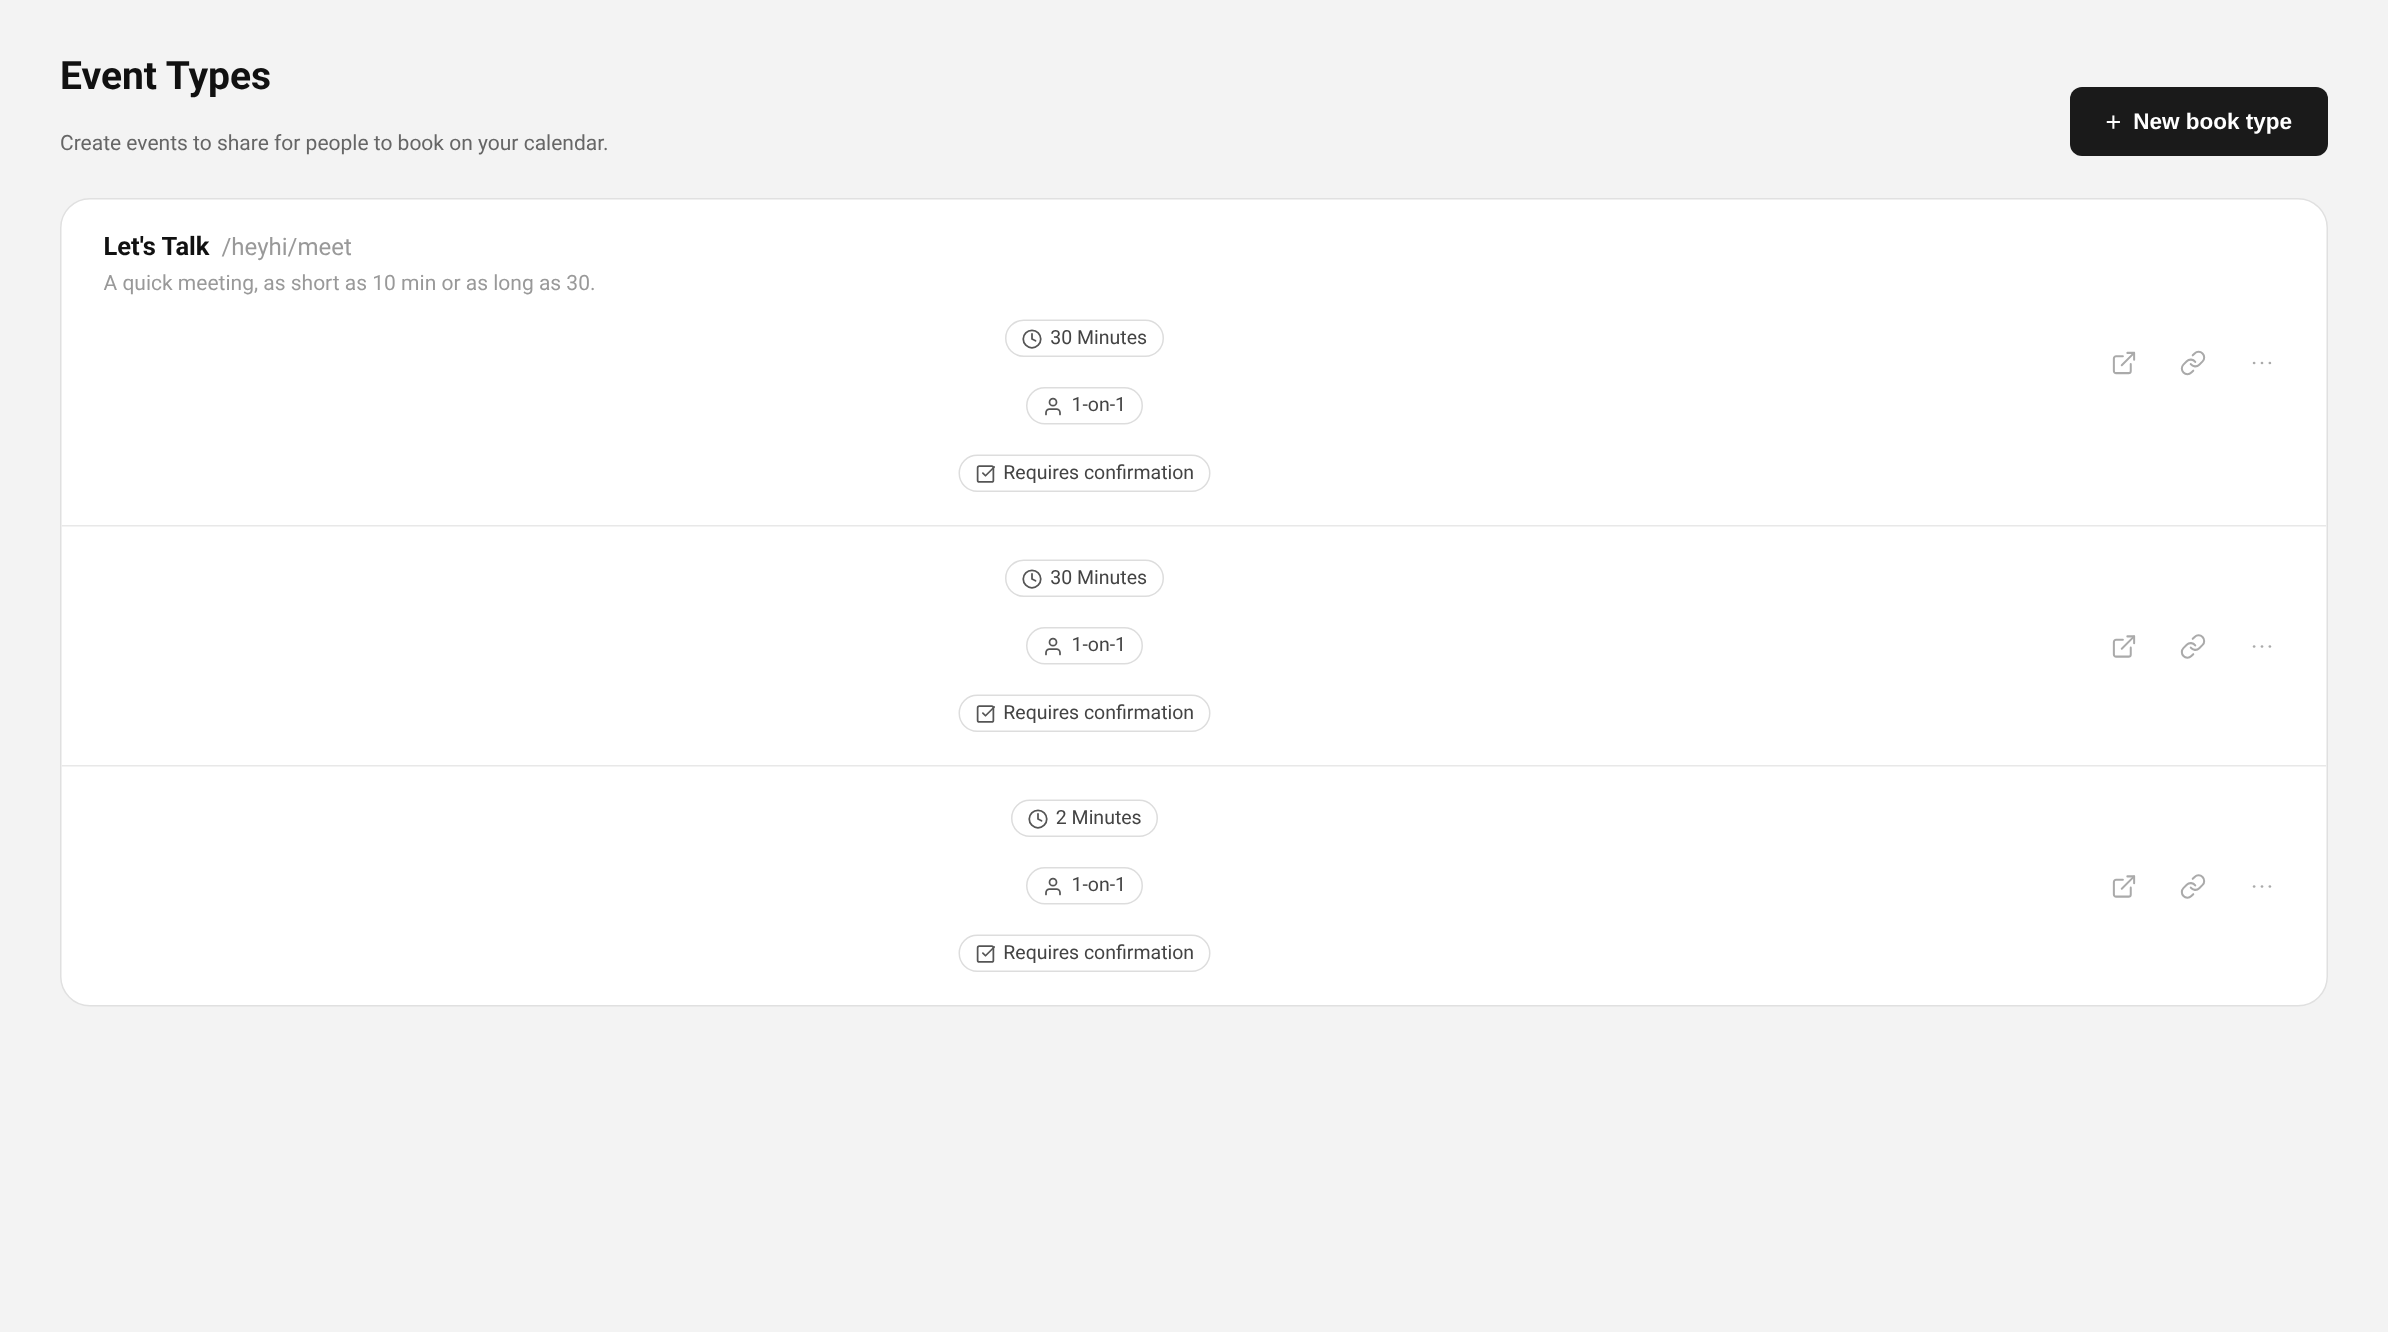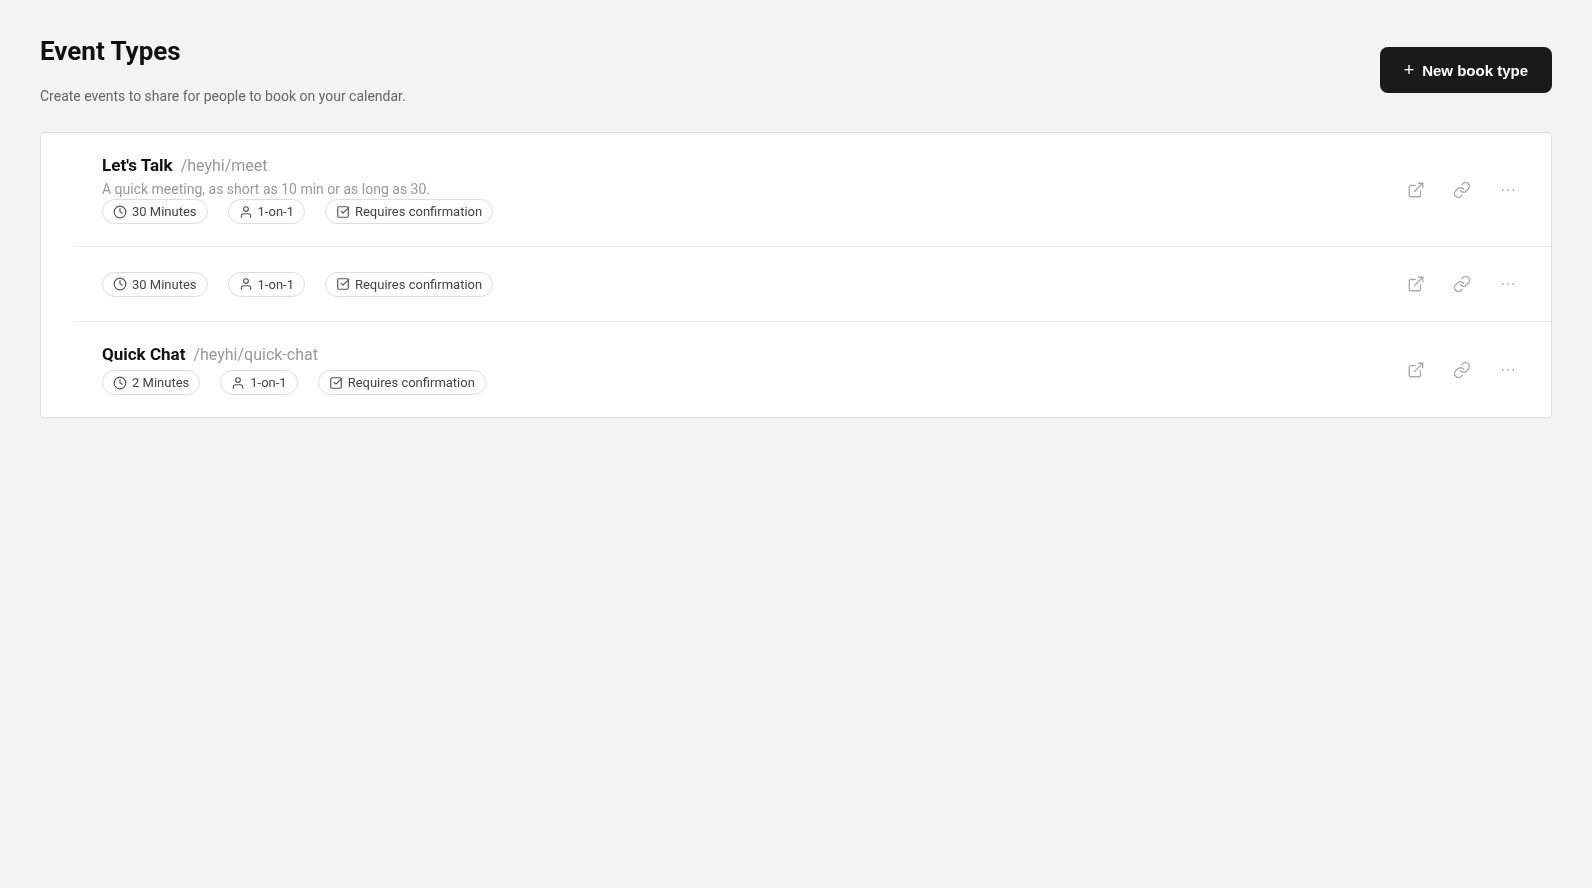--- a/index.html
+++ b/index.html
@@ -5,21 +5,21 @@
     * { box-sizing: border-box; margin: 0; padding: 0; }
     body {
       font-family: -apple-system, BlinkMacSystemFont, "Segoe UI", Roboto, sans-serif;
       background: #f3f3f3;
       min-height: 888px;
       padding: 36px 40px;
       color: #111;
     }
     .page-header {
       display: flex;
-      align-items: center;
+      align-items: flex-end;
       justify-content: space-between;
       margin-bottom: 28px;
     }
     .page-title {
       font-size: 26px;
       font-weight: 700;
       color: #111;
       line-height: 1.2;
     }
     .page-subtitle {
@@ -41,24 +41,23 @@
       cursor: pointer;
       white-space: nowrap;
     }
     .plus-icon {
       font-size: 18px;
       font-weight: 400;
       line-height: 1;
     }
     .events-list {
       background: #fff;
-      border-radius: 4px;
+      border-radius: 20px;
       border: 1px solid #e0e0e0;
       overflow: hidden;
-      padding-left: 33px;
     }
     .event-item {
       display: flex;
       align-items: center;
       justify-content: space-between;
       padding: 22px 28px;
       border-bottom: 1px solid #e8e8e8;
     }
     .event-item:last-child { border-bottom: none; }
     .event-info { flex: 1; }
@@ -74,27 +73,28 @@
       color: #111;
     }
     .event-slug {
       font-size: 16px;
       color: #999;
       font-weight: 400;
     }
     .event-description {
       font-size: 14px;
       color: #999;
-      margin-bottom: 2px;
+      margin-bottom: 16px;
     }
     .event-meta {
       display: flex;
       align-items: center;
       gap: 20px;
       flex-wrap: wrap;
+      flex-direction: column;
     }
     .meta-tag {
       display: flex;
       align-items: center;
       gap: 5px;
       font-size: 13px;
       color: #444;
       border: 1px solid #ddd;
       border-radius: 20px;
       padding: 4px 10px;
@@ -245,24 +245,20 @@
           <svg viewBox="0 0 24 24">
             <circle cx="5" cy="12" r="1.2" fill="currentColor" stroke="none"></circle>
             <circle cx="12" cy="12" r="1.2" fill="currentColor" stroke="none"></circle>
             <circle cx="19" cy="12" r="1.2" fill="currentColor" stroke="none"></circle>
           </svg>
         </button>
       </div>
     </div>
     <div class="event-item">
       <div class="event-info">
-        <div class="event-name-row">
-          <span class="event-name">Quick Chat</span>
-          <span class="event-slug">/heyhi/quick-chat</span>
-        </div>
 
         <div class="event-meta">
           <span class="meta-tag">
             <svg class="meta-icon" viewBox="0 0 24 24" width="14" height="14" fill="none" stroke="currentColor" stroke-width="2" stroke-linecap="round" stroke-linejoin="round">
               <circle cx="12" cy="12" r="10"></circle>
               <polyline points="12 6 12 12 16 14"></polyline>
             </svg>
             <span>2 Minutes</span>
           </span>
           <span class="meta-tag">

